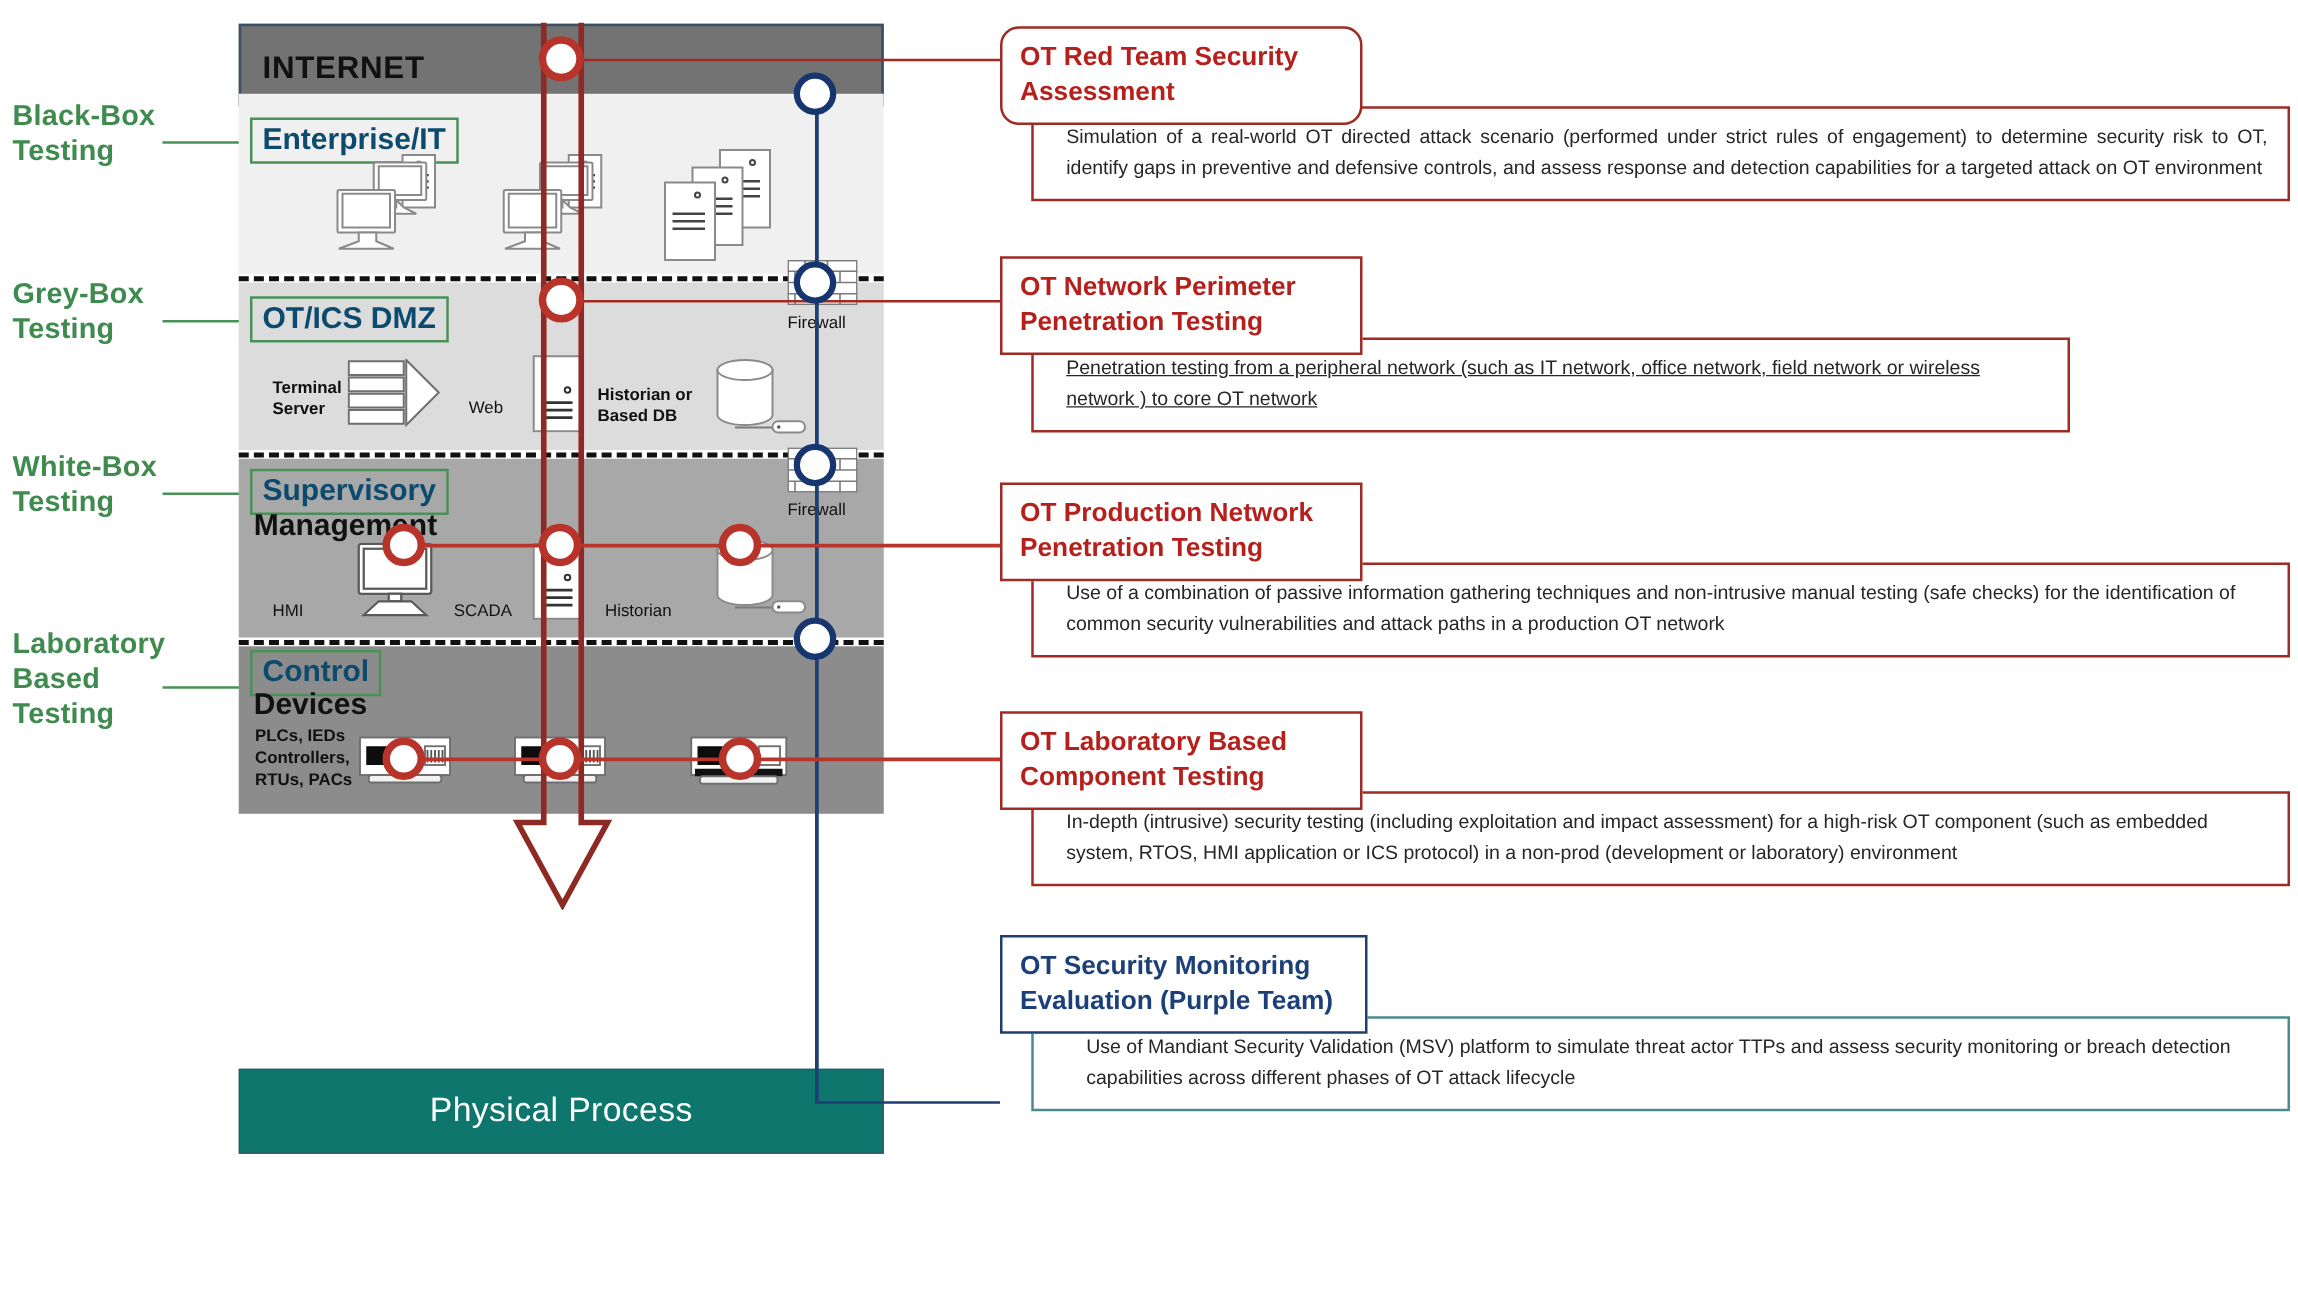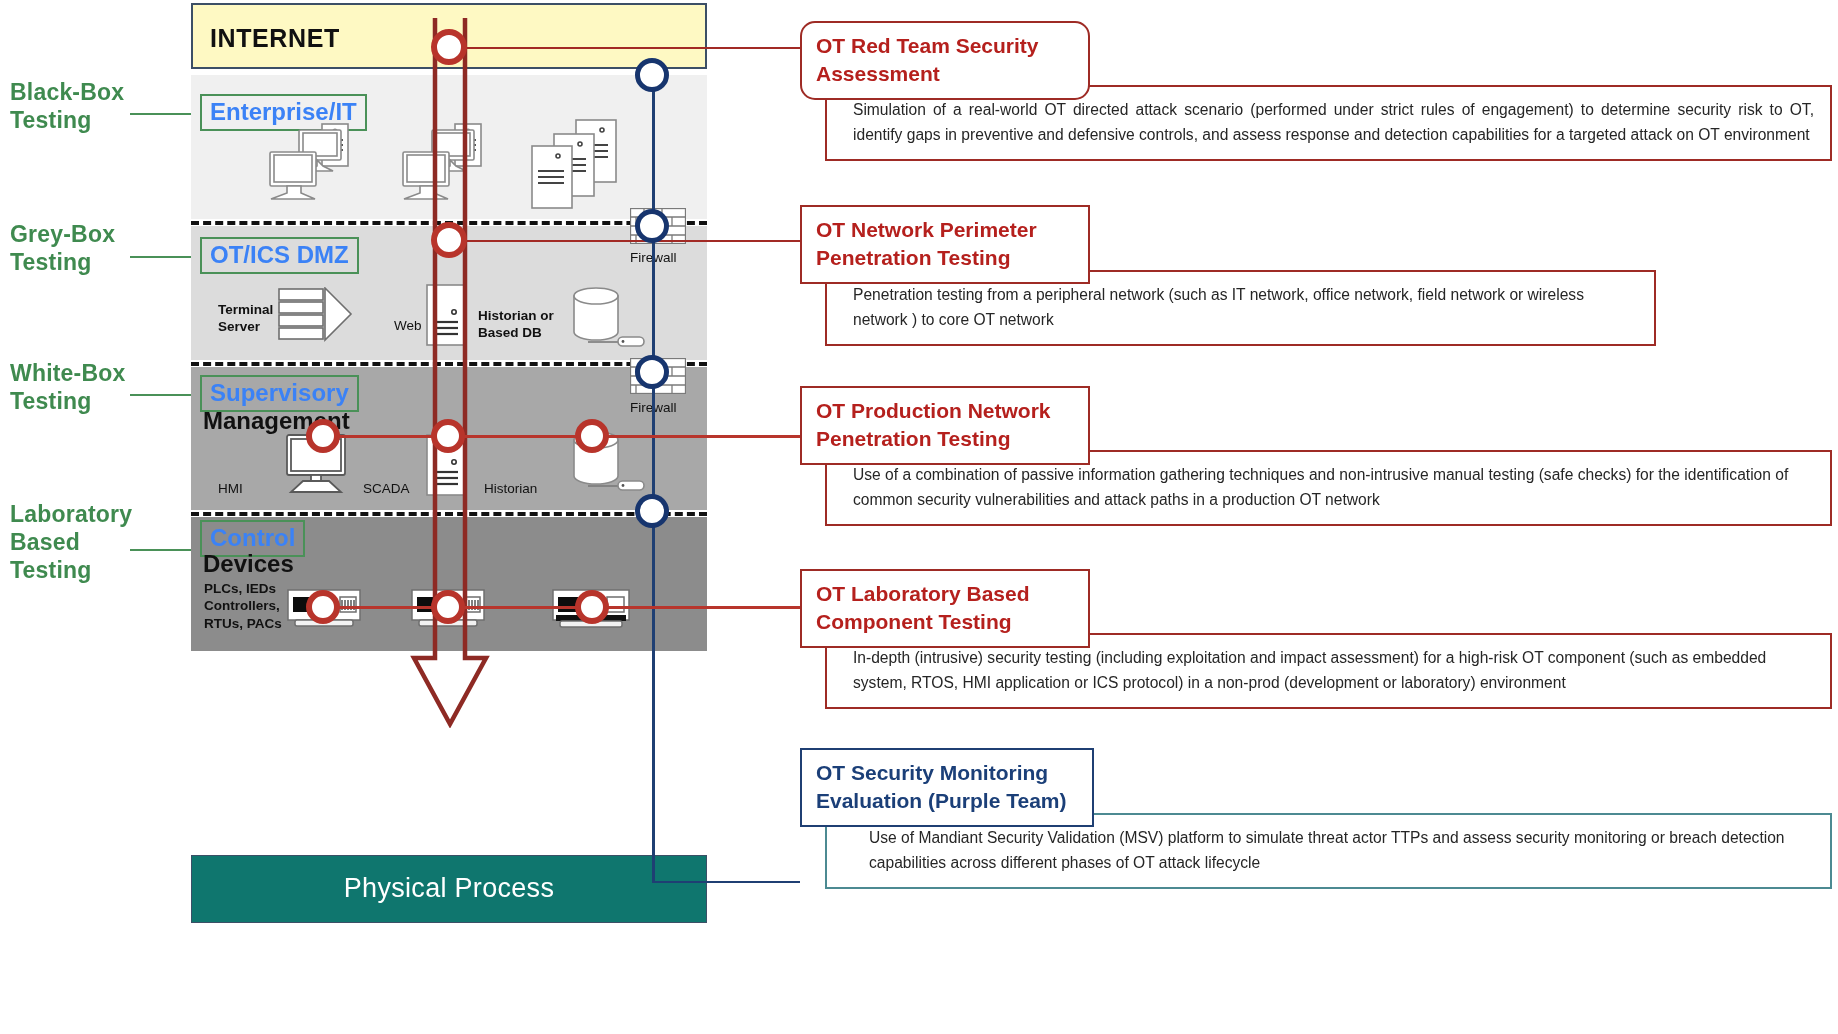--- a/index.html
+++ b/index.html
@@ -22,24 +22,24 @@
     letter-spacing: .2px;
     white-space: pre-line;
   }
   .test-leader {
     position: absolute;
     height: 0;
     border-top: 2.5px solid #4a9158;
   }
 
   .internet-box {
-    position: absolute; left: 191px; top: 3px;
+    position: absolute; left: 191px; top: 19px;
     width: 516px; height: 66px;
     border: 2px solid #3c4f66;
-    background: #fef9c3;
+    background: #737373;
   }
   .internet-box .txt {
     position: absolute; left: 17px; top: 19px;
     font-size: 25px; font-weight: bold; color: #111;
     letter-spacing: .6px;
   }
 
   .zone {
     position: absolute; left: 191px; width: 516px;
   }
@@ -51,21 +51,21 @@
   .zone-divider {
     position: absolute; left: 191px; width: 516px; height: 0;
     border-top: 4px dashed #111;
   }
   .div1 { top: 221px; }
   .div2 { top: 362px; }
   .div3 { top: 512px; }
 
   .zone-title {
     position: absolute;
-    font-size: 24px; font-weight: bold; color: #3b82f6;
+    font-size: 24px; font-weight: bold; color: #0c4a6e;
     border: 2.5px solid #4a9158;
     padding: 2px 8px 3px 8px;
     background: transparent;
     white-space: nowrap;
   }
   .zone-title2 {
     position: absolute;
     font-size: 24px; font-weight: bold; color: #111;
     white-space: nowrap;
   }
@@ -270,21 +270,21 @@
   <svg class="icon" style="left:278px; top:287px;" width="76" height="58" viewBox="0 0 76 58">
     <g fill="#ffffff" stroke="#6f6f6f" stroke-width="1.6">
       <rect x="1" y="2" width="44" height="11"></rect>
       <rect x="1" y="15" width="44" height="11"></rect>
       <rect x="1" y="28" width="44" height="11"></rect>
       <rect x="1" y="41" width="44" height="11"></rect>
       <path d="M47 1 L73 27 L47 53 Z"></path>
     </g>
   </svg>
 
-  <div class="dev-caption" style="left:394px; top:318px;text-align:center;">Web</div>
+  <div class="dev-caption" style="left:375px; top:318px;text-align:center;">Web</div>
 
   <svg class="icon" style="left:425px; top:284px;" width="42" height="62" viewBox="0 0 42 62">
     <g fill="#ffffff" stroke="#8a8a8a" stroke-width="1.6">
       <rect x="2" y="1" width="38" height="60"></rect>
       <circle cx="29" cy="28" r="2.2" fill="none" stroke="#333"></circle>
       <line x1="9" y1="38" x2="33" y2="38" stroke="#333" stroke-width="2.2"></line>
       <line x1="9" y1="44" x2="33" y2="44" stroke="#333" stroke-width="2.2"></line>
       <line x1="9" y1="50" x2="33" y2="50" stroke="#333" stroke-width="2.2"></line>
     </g>
   </svg>
@@ -449,21 +449,21 @@
   <div class="physical-box">
     <div class="txt">Physical Process</div>
   </div>
 
   <div class="callout-title" style="left:800px; top:21px; width:290px;border-radius:15px;">OT Red Team Security
 Assessment</div>
   <div class="callout-body" style="left:825px; top:85px; width:1007px;">Simulation of a real-world OT directed attack scenario (performed under strict rules of engagement) to determine security risk to OT, identify gaps in preventive and defensive controls, and assess response and detection capabilities for a targeted attack on OT environment</div>
 
   <div class="callout-title" style="left:800px; top:205px; width:290px;">OT Network Perimeter
 Penetration Testing</div>
-  <div class="callout-body callout-body-2 nojust" style="left:825px; top:270px; width:831px;">Penetration testing from a peripheral network (such as IT network, office network, field network or wireless network ) to core OT network</div>
+  <div class="callout-body callout-body-2 nojust" style="left:825px; top:270px; width:831px;text-decoration:underline;">Penetration testing from a peripheral network (such as IT network, office network, field network or wireless network ) to core OT network</div>
 
   <div class="callout-title" style="left:800px; top:386px; width:290px;">OT Production Network
 Penetration Testing</div>
   <div class="callout-body nojust" style="left:825px; top:450px; width:1007px;">Use of a combination of passive information gathering techniques and non-intrusive manual testing (safe checks) for the identification of common security vulnerabilities and attack paths in a production OT network</div>
 
   <div class="callout-title" style="left:800px; top:569px; width:290px;">OT Laboratory Based
 Component Testing</div>
   <div class="callout-body nojust" style="left:825px; top:633px; width:1007px;">In-depth (intrusive) security testing (including exploitation and impact assessment) for a high-risk OT component (such as embedded system, RTOS, HMI application or ICS protocol) in a non-prod (development or laboratory) environment</div>
 
   <div class="callout-title blue" style="left:800px; top:748px; width:294px;">OT Security Monitoring

